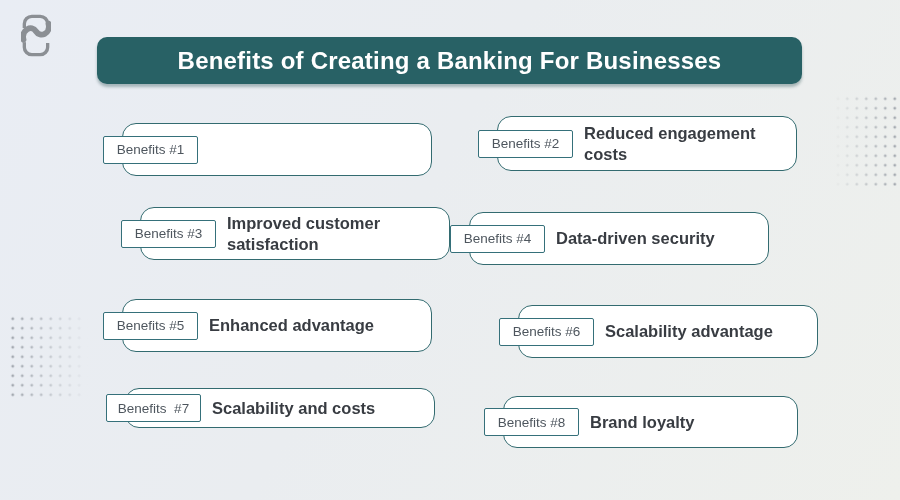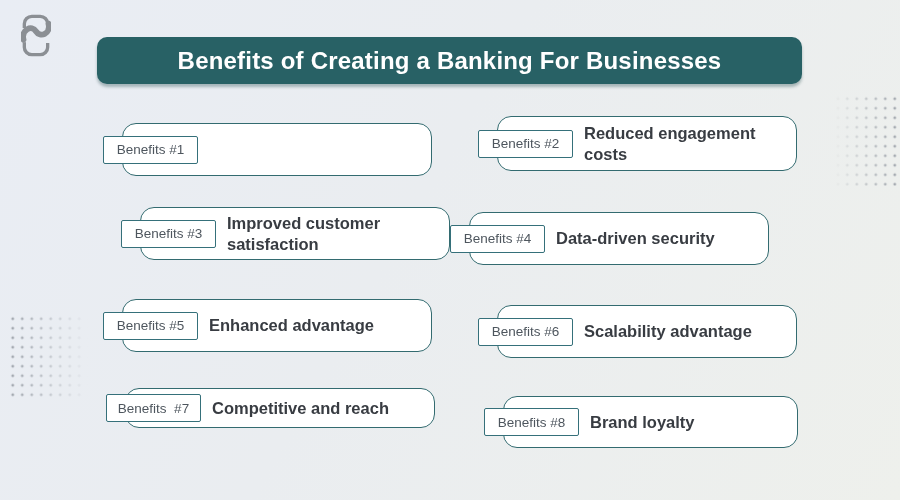--- a/index.html
+++ b/index.html
@@ -99,27 +99,27 @@
   </div>
   <div class="card" style="left:469px;top:212px;width:300px;height:53px">
     <div class="tag">Benefits #4</div>
     <div class="title">Data-driven security</div>
   </div>
 
   <div class="card" style="left:122px;top:299px;width:310px;height:53px">
     <div class="tag">Benefits #5</div>
     <div class="title">Enhanced advantage</div>
   </div>
-  <div class="card" style="left:497px;top:305px;width:300px;height:53px">
+  <div class="card" style="left:518px;top:305px;width:300px;height:53px">
     <div class="tag">Benefits #6</div>
     <div class="title">Scalability advantage</div>
   </div>
 
   <div class="card" style="left:125px;top:388px;width:310px;height:40px">
     <div class="tag">Benefits  #7</div>
-    <div class="title">Competitive and reach</div>
+    <div class="title">Scalability and costs</div>
   </div>
   <div class="card" style="left:503px;top:396px;width:295px;height:52px">
     <div class="tag">Benefits #8</div>
     <div class="title">Brand loyalty</div>
   </div>
 
 </div>
 
 </body></html>

